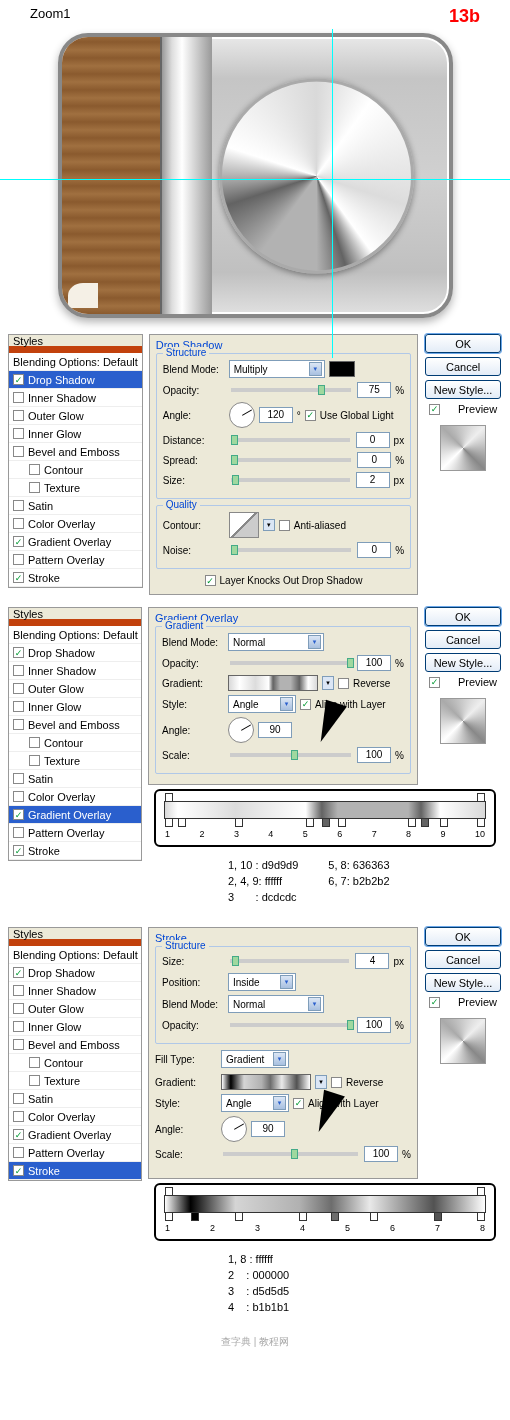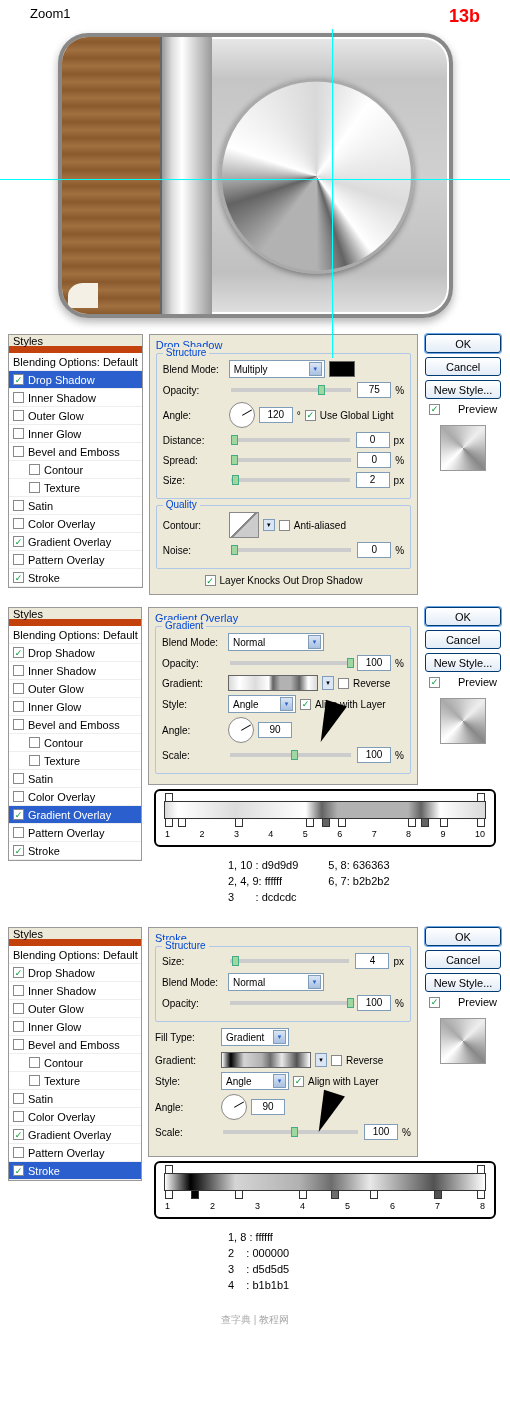--- a/index.html
+++ b/index.html
@@ -437,20 +437,27 @@
           <div class="legend">Structure</div>
           <div class="frow">
               <span class="lbl">Size:</span>
               <div class="slider">
                 <div class="thumb" style="left:2%"></div>
               </div>
               <div class="numbox">4</div>
               <span class="unit">px</span>
             </div>
           <div class="frow">
+              <span class="lbl">Position:</span>
+              <div class="select" style="width:68px">
+                <span>Inside</span>
+                <span class="arr">▾</span>
+              </div>
+            </div>
+          <div class="frow">
               <span class="lbl">Blend Mode:</span>
               <div class="select" style="width:96px">
                 <span>Normal</span>
                 <span class="arr">▾</span>
               </div>
             </div>
           <div class="frow">
               <span class="lbl">Opacity:</span>
               <div class="slider">
                 <div class="thumb" style="left:97%"></div>

